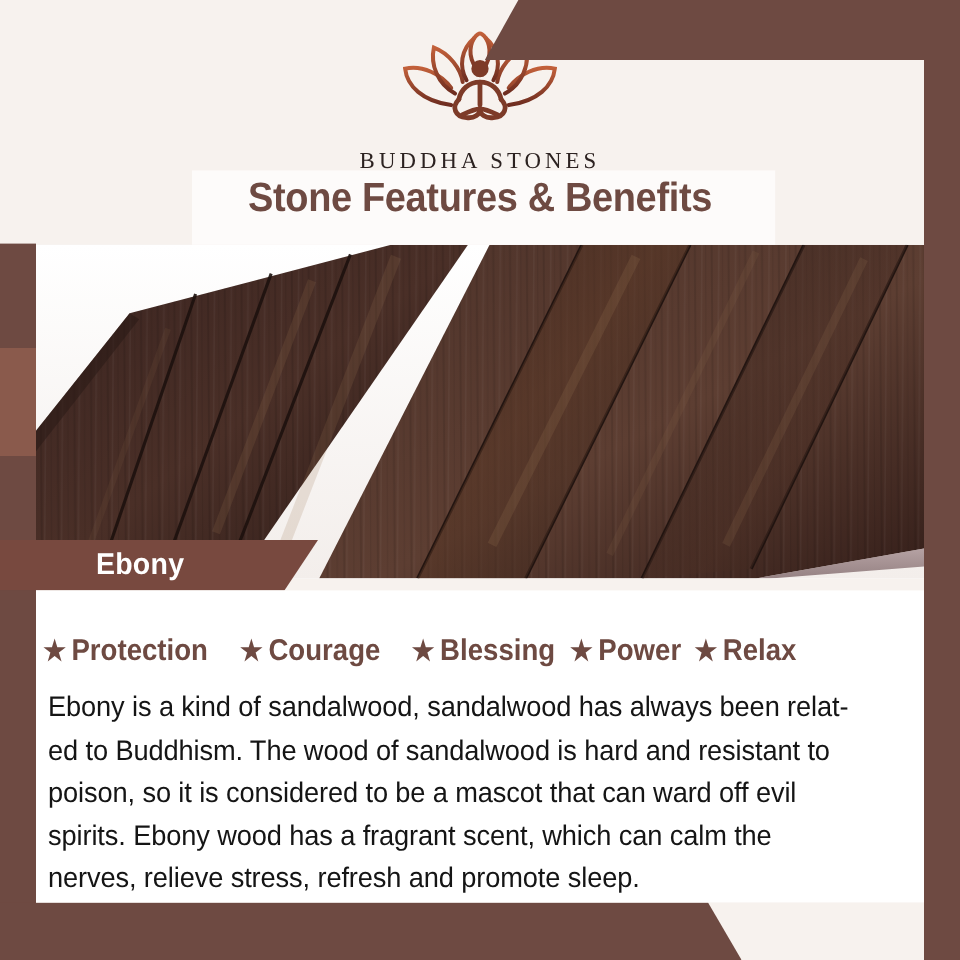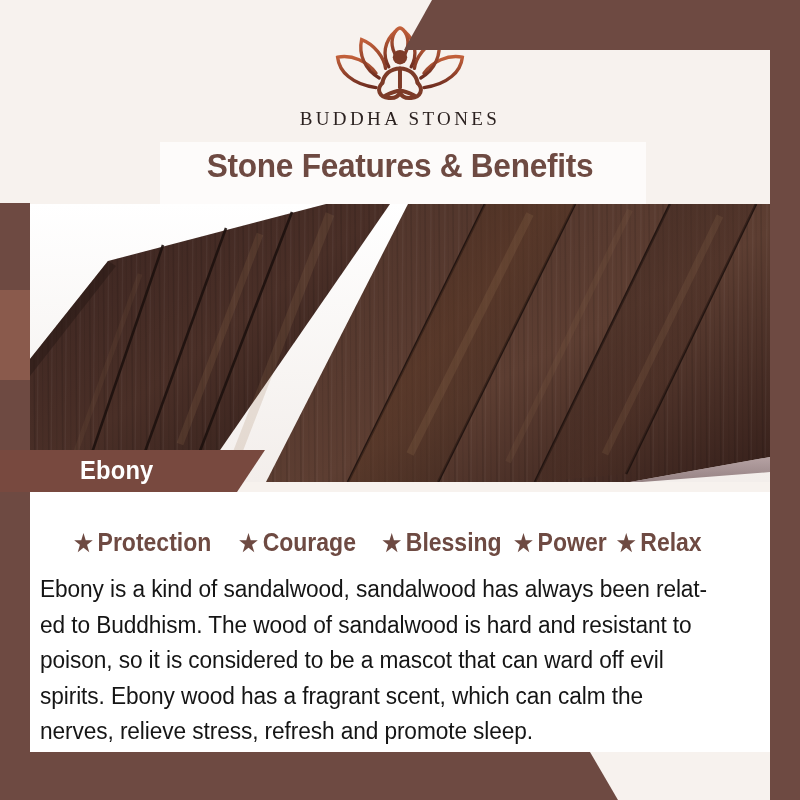--- a/index.html
+++ b/index.html
@@ -50,21 +50,21 @@
   
   .header {
     position:absolute; top:0; left:0; width:800px; height:148px;
     z-index:3;
     display:flex; flex-direction:column;
     align-items:center; justify-content:flex-start;
     padding-top:22px;
   }
   .logo-mark { width:160px; height:82px; display:block; }
   .logo-text {
-    margin-top:4px;
+    margin-top:20px;
     font-family:"Liberation Serif", serif;
     font-size:19px;
     letter-spacing:3.4px;
     color:#2c2220;
     font-weight:400;
   }
 
   
   .title-panel {
     position:absolute; top:142px; left:160px;
@@ -113,22 +113,21 @@
 
   
   .content {
     position:absolute; top:492px; left:30px;
     width:740px; height:260px;
     background:#ffffff;
     z-index:4;
   }
 
   .benefits {
-    position:absolute; top:528px; left:43px; width:688px;
-    text-align:center;
+    position:absolute; top:528px; left:30px; width:688px;
     z-index:5;
     white-space:nowrap;
     font-size:0;
   }
   .benefit {
     display:inline-block;
     font-size:25px;
     font-weight:bold;
     color:#6e4a42;
     vertical-align:middle;

